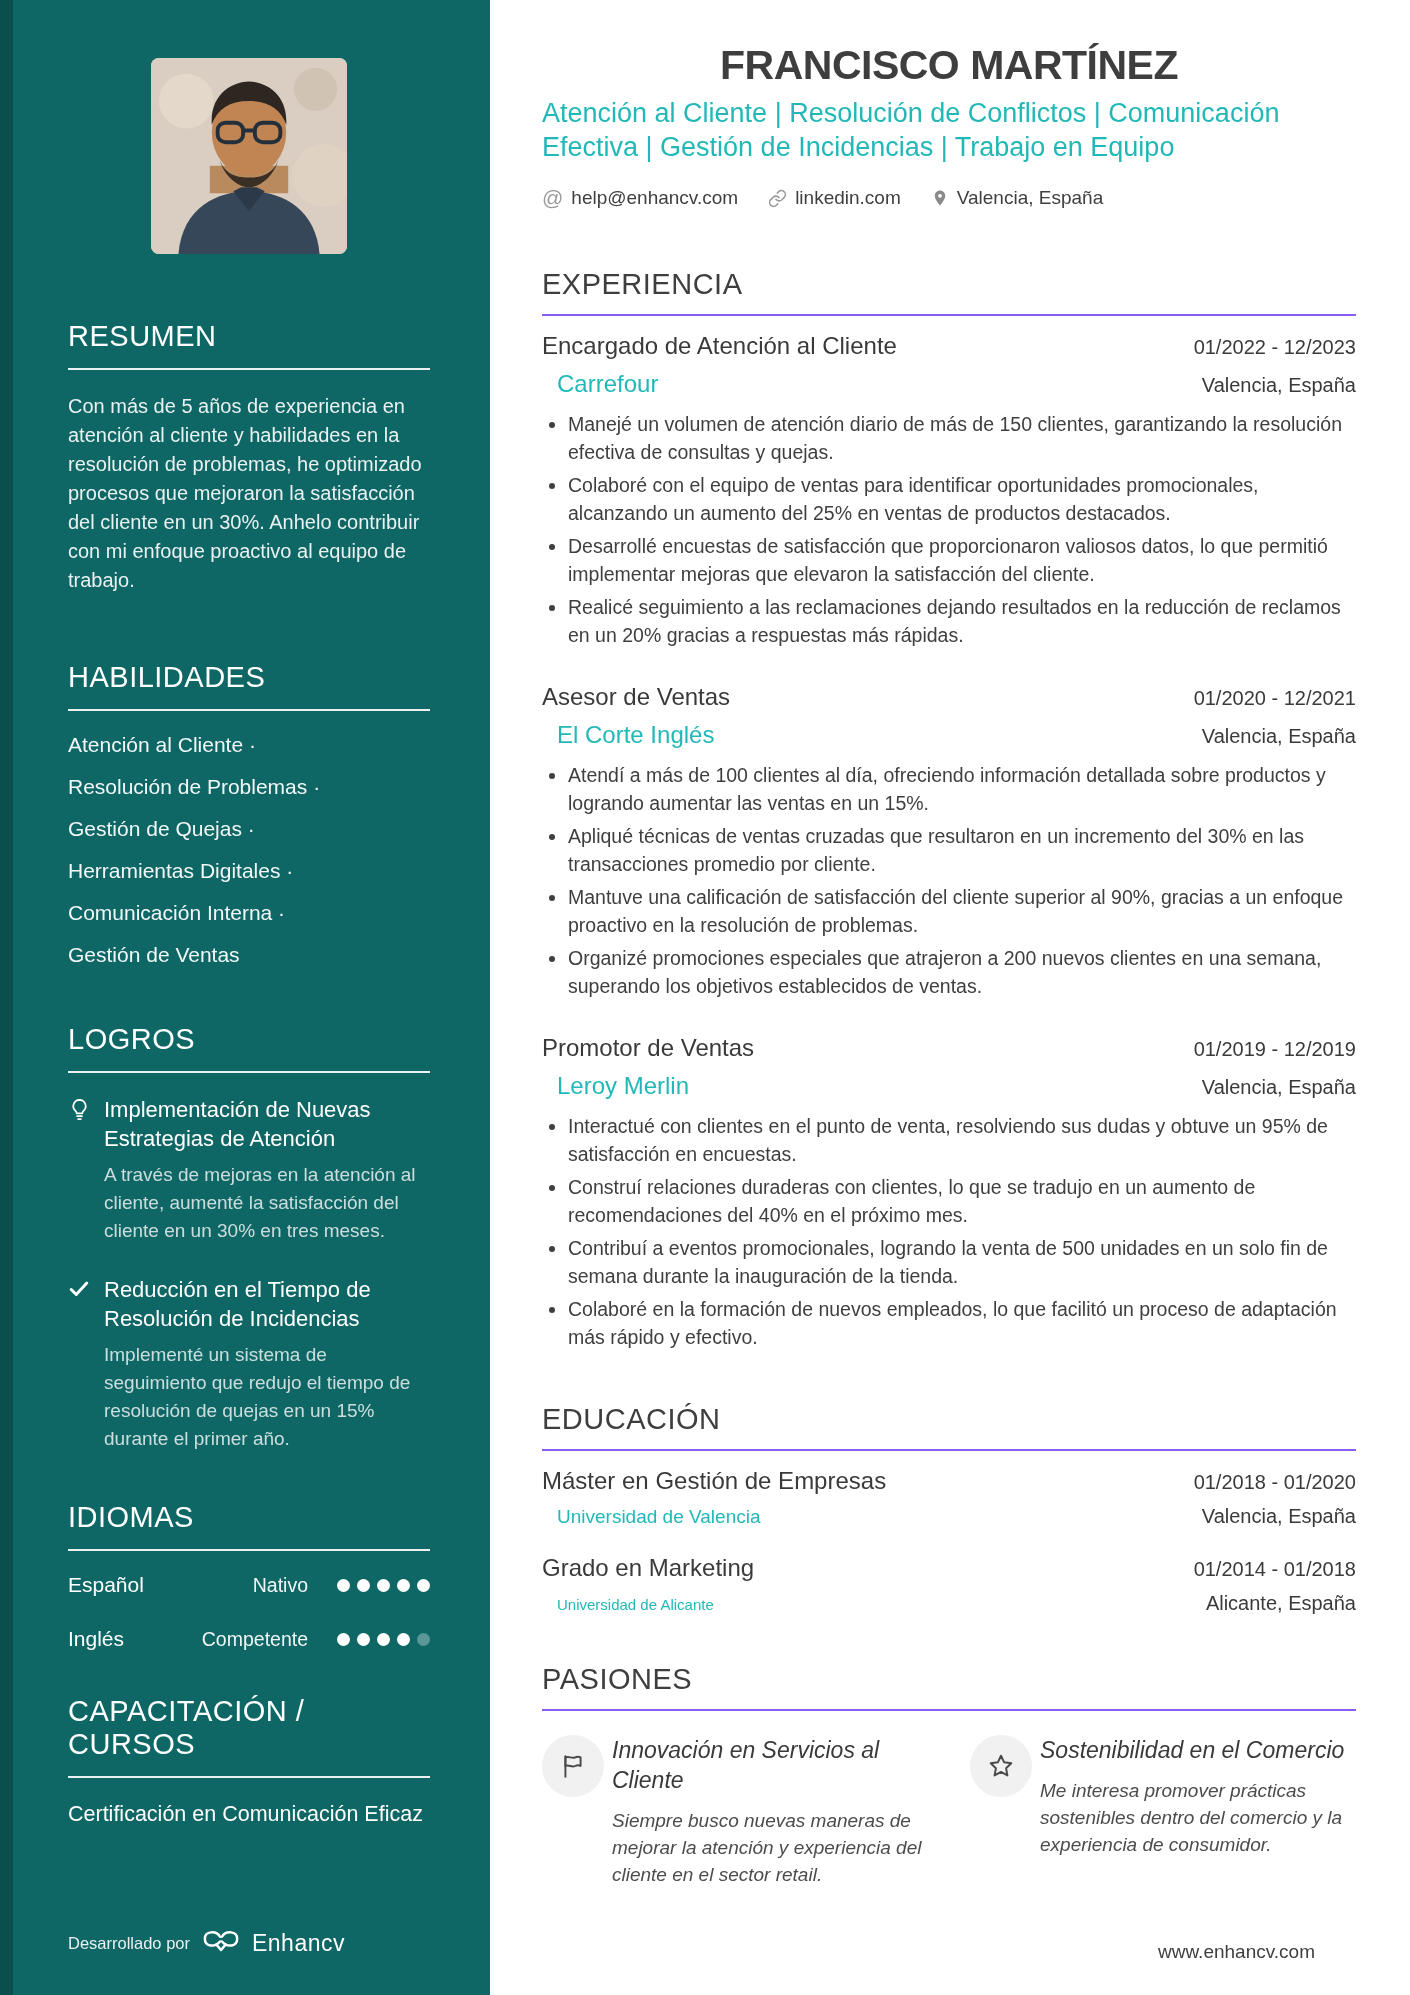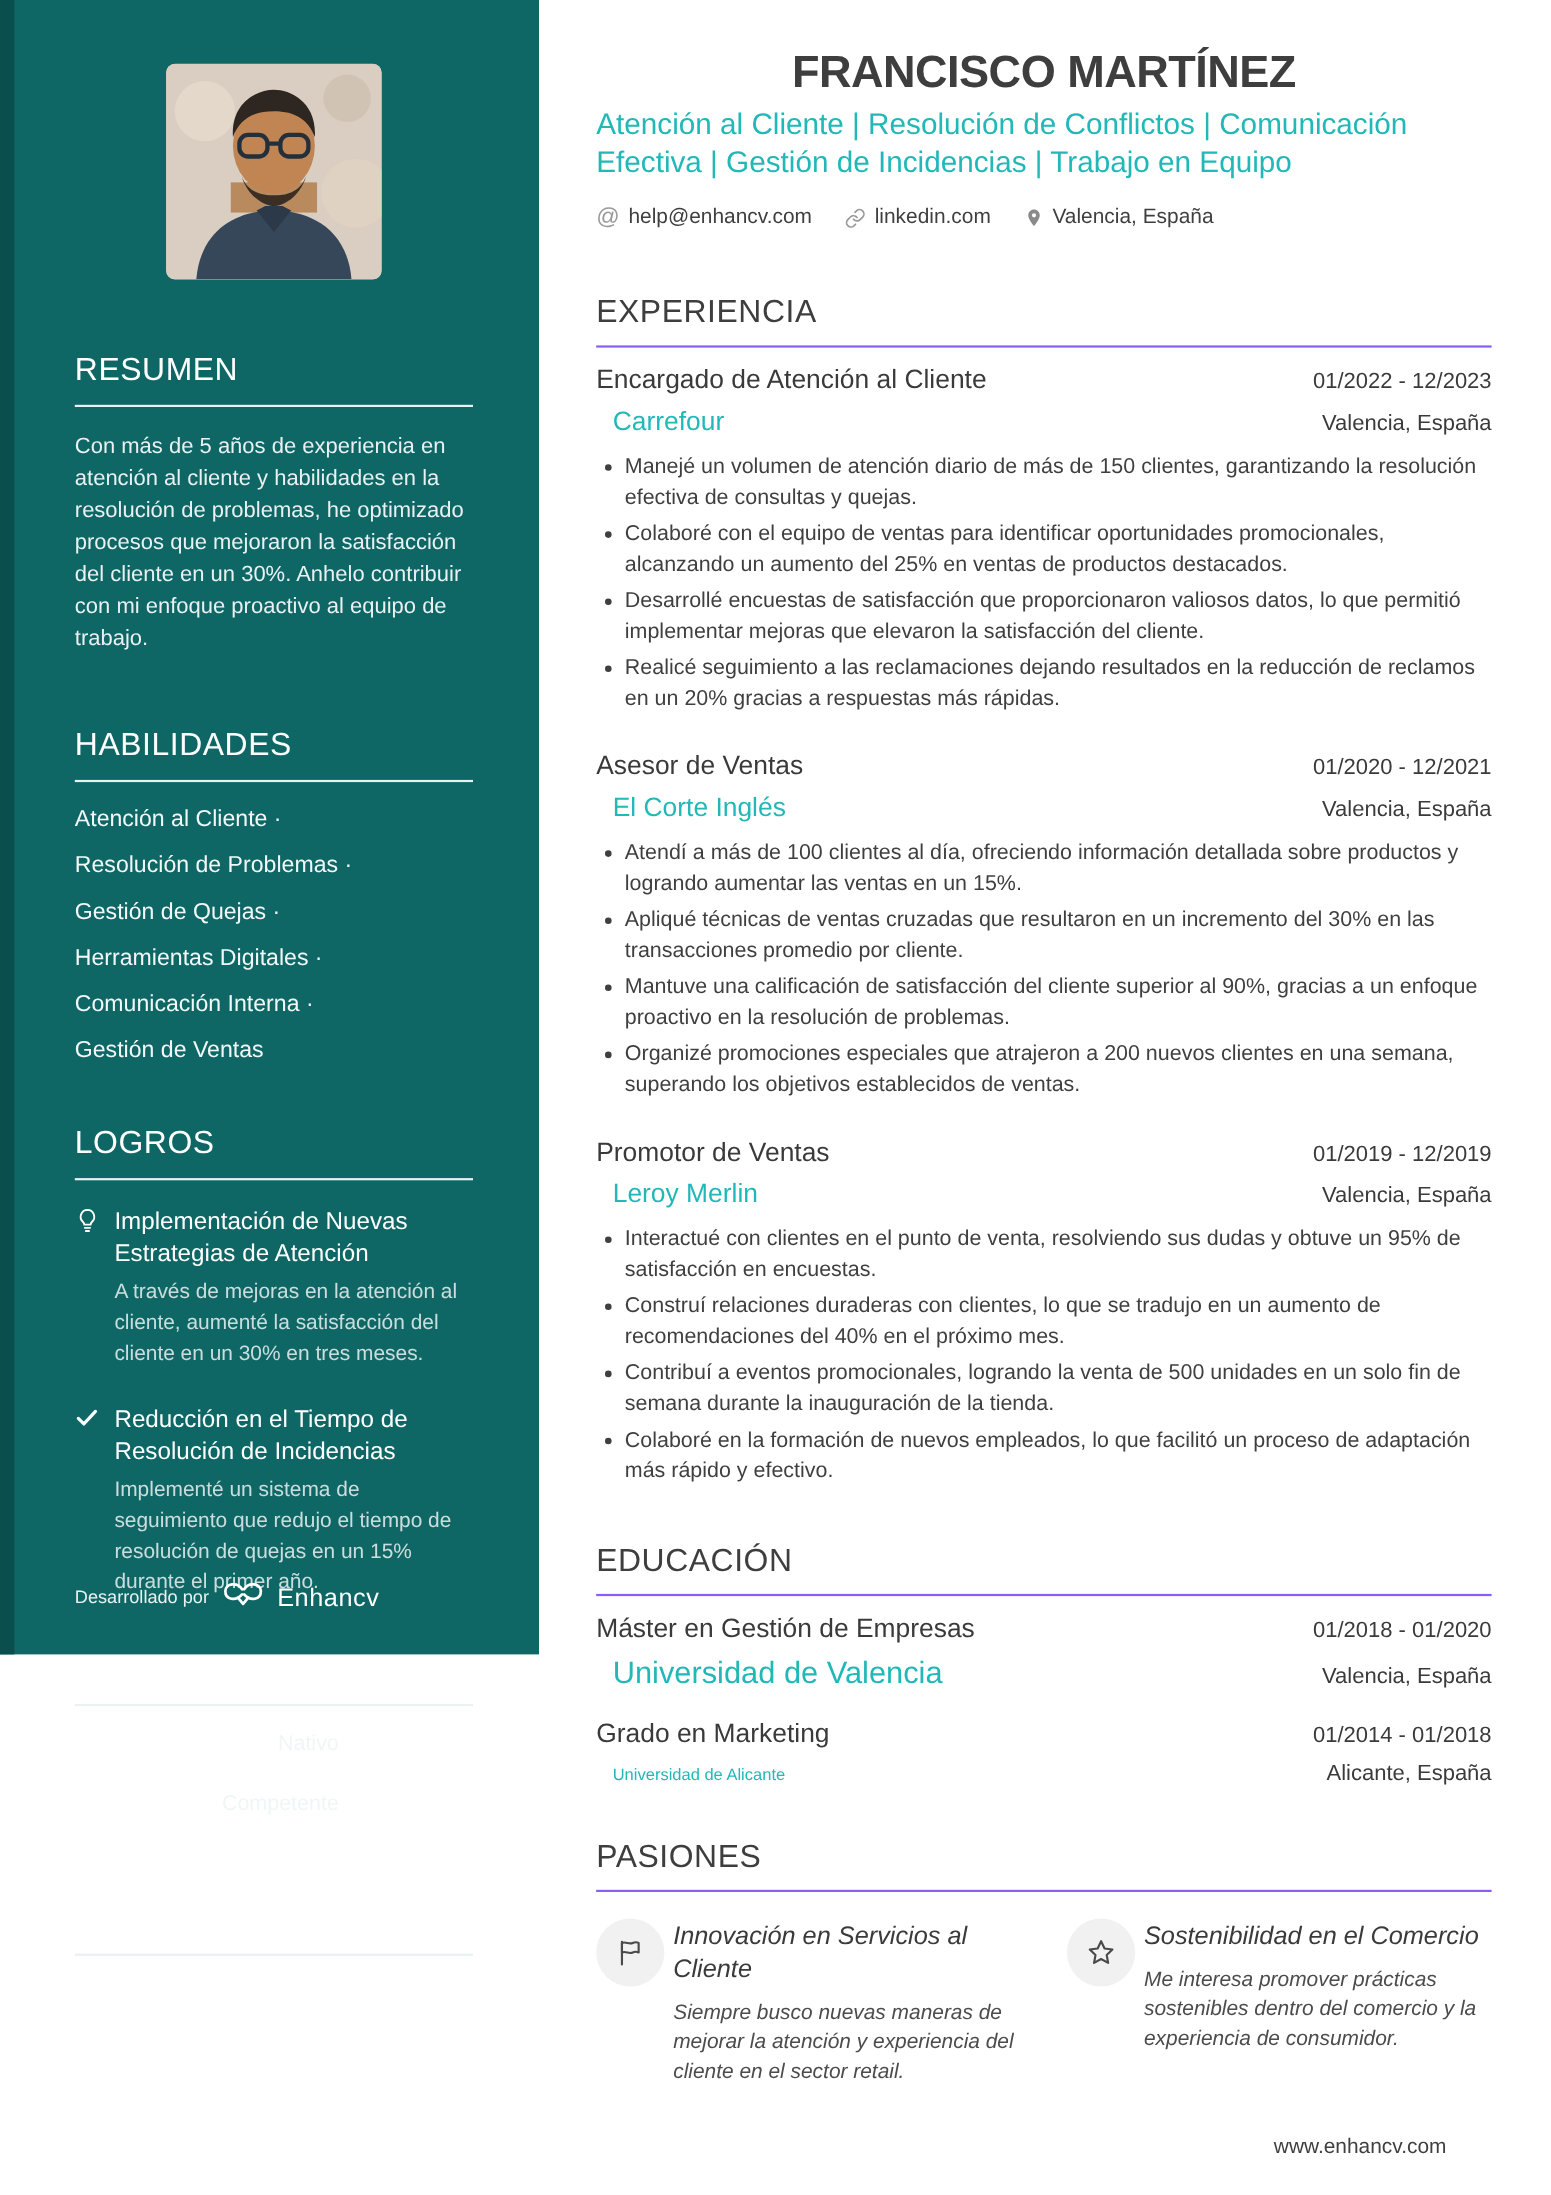--- a/index.html
+++ b/index.html
@@ -5,21 +5,21 @@
   * { margin:0; padding:0; box-sizing:border-box; }
   html,body { width:1410px; height:1995px; }
   body {
     font-family:"Liberation Sans", sans-serif;
     background:#ffffff; color:#3f3f3f;
     display:flex; overflow:hidden; position:relative;
   }
 
   
   .sidebar {
-    width:490px; flex:0 0 490px; height:1504px;
+    width:490px; flex:0 0 490px; height:1995px;
     background:#0E6665; color:#fff; position:relative;
     padding:0 60px 0 68px;
   }
   .sidebar::before {
     content:""; position:absolute; left:0; top:0; bottom:0; width:13px;
     background:#0A4E4D;
   }
   .photo {
     width:196px; height:196px; margin:58px auto 0 auto; border-radius:8px;
     overflow:hidden; display:block; background:#d8cdc0;
@@ -288,21 +288,21 @@
 
   <section class="main-section" style="margin-top:52px;">
     <h2>EDUCACIÓN</h2>
 
     <div class="edu-entry">
       <div class="entry-row">
         <span class="entry-title">Máster en Gestión de Empresas</span>
         <span class="entry-dates">01/2018 - 01/2020</span>
       </div>
       <div class="entry-row2">
-        <span class="entry-company" style="font-size:28px;">Universidad de Valencia</span>
+        <span class="entry-company" style="font-size:19px;">Universidad de Valencia</span>
         <span class="entry-location">Valencia, España</span>
       </div>
     </div>
 
     <div class="edu-entry" style="margin-bottom:0;">
       <div class="entry-row">
         <span class="entry-title">Grado en Marketing</span>
         <span class="entry-dates">01/2014 - 01/2018</span>
       </div>
       <div class="entry-row2">

